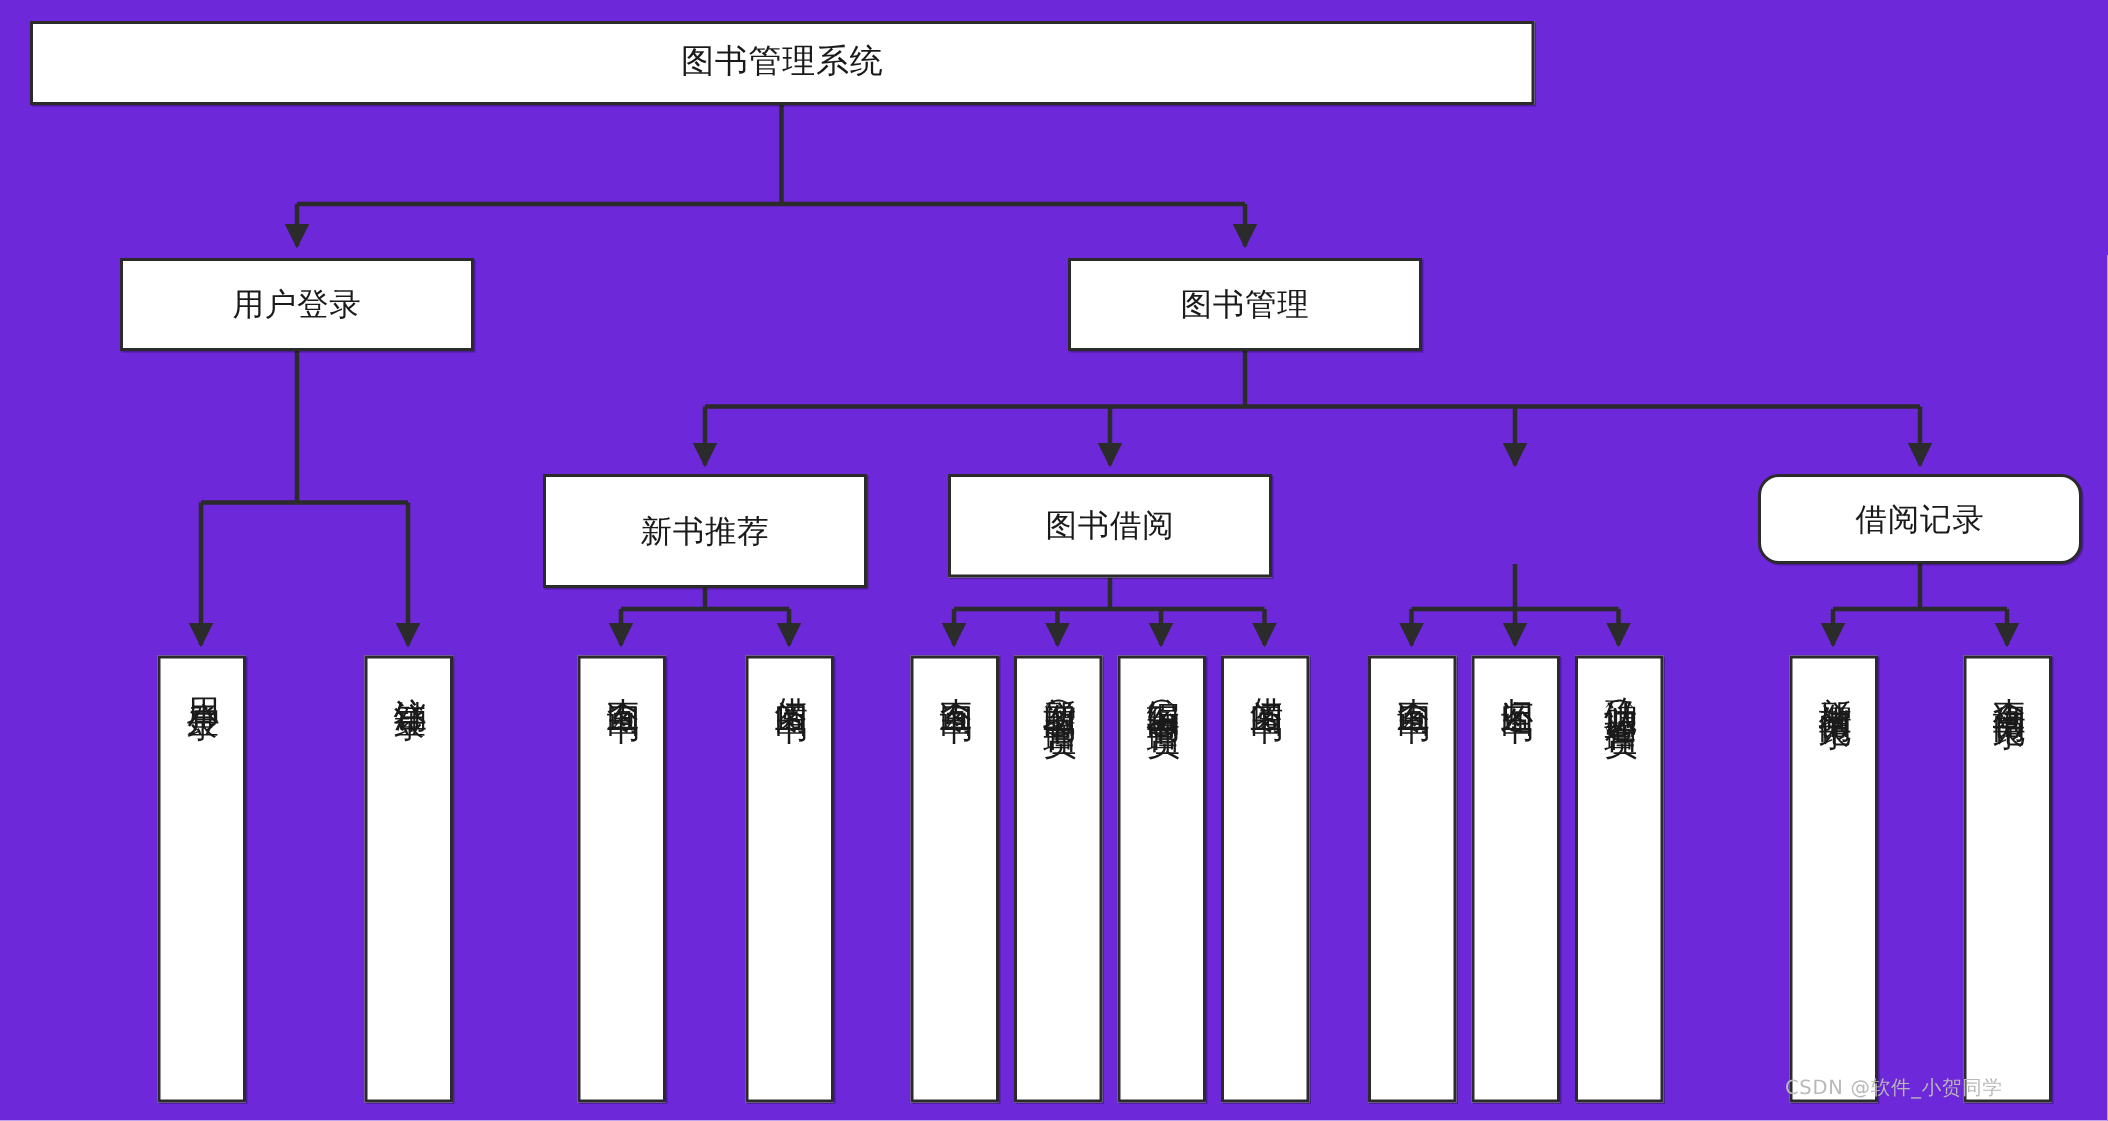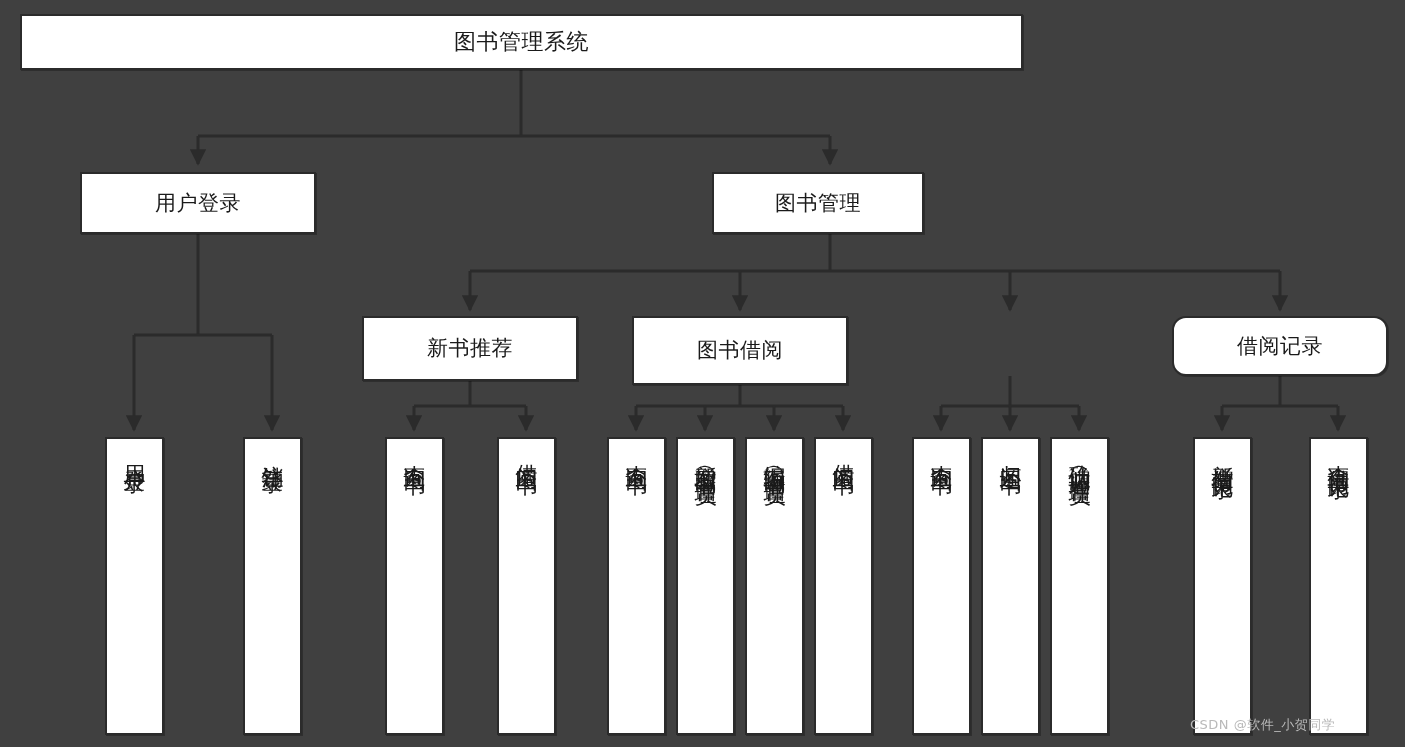--- a/index.html
+++ b/index.html
@@ -7,21 +7,21 @@
     padding: 0;
     background: #ffffff;
   }
   body {
     font-family: "DejaVu Sans", "Liberation Sans", sans-serif;
   }
   #canvas {
     position: relative;
     width: 1405px;
     height: 747px;
-    background: #404040;
+    background: #6d28d9;
     overflow: hidden;
   }
   #edges {
     position: absolute;
     left: 0;
     top: 0;
     width: 1405px;
     height: 747px;
   }
   .node {
@@ -124,25 +124,25 @@
     </g>
   </svg>
 
   <div class="node horiz root" style="left:20px; top:14px; width:1003px; height:56px;">
     <span class="label">图书管理系统</span>
   </div>
 
   <div class="node horiz" style="left:80px; top:172px; width:236px; height:62px;">
     <span class="label">用户登录</span>
   </div>
-  <div class="node horiz" style="left:712px; top:172px; width:212px; height:62px;">
+  <div class="node horiz" style="left:712px; top:172px; width:236px; height:62px;">
     <span class="label">图书管理</span>
   </div>
 
-  <div class="node horiz" style="left:362px; top:316px; width:216px; height:65px;">
+  <div class="node horiz" style="left:362px; top:316px; width:216px; height:76px;">
     <span class="label">新书推荐</span>
   </div>
   <div class="node horiz" style="left:632px; top:316px; width:216px; height:69px;">
     <span class="label">图书借阅</span>
   </div>
   <div class="node horiz" style="left:1172px; top:316px; width:216px; height:60px;border-radius:14px;">
     <span class="label">借阅记录</span>
   </div>
 
   <div class="node vert" style="left:105px; top:437px; width:59px; height:298px;">

